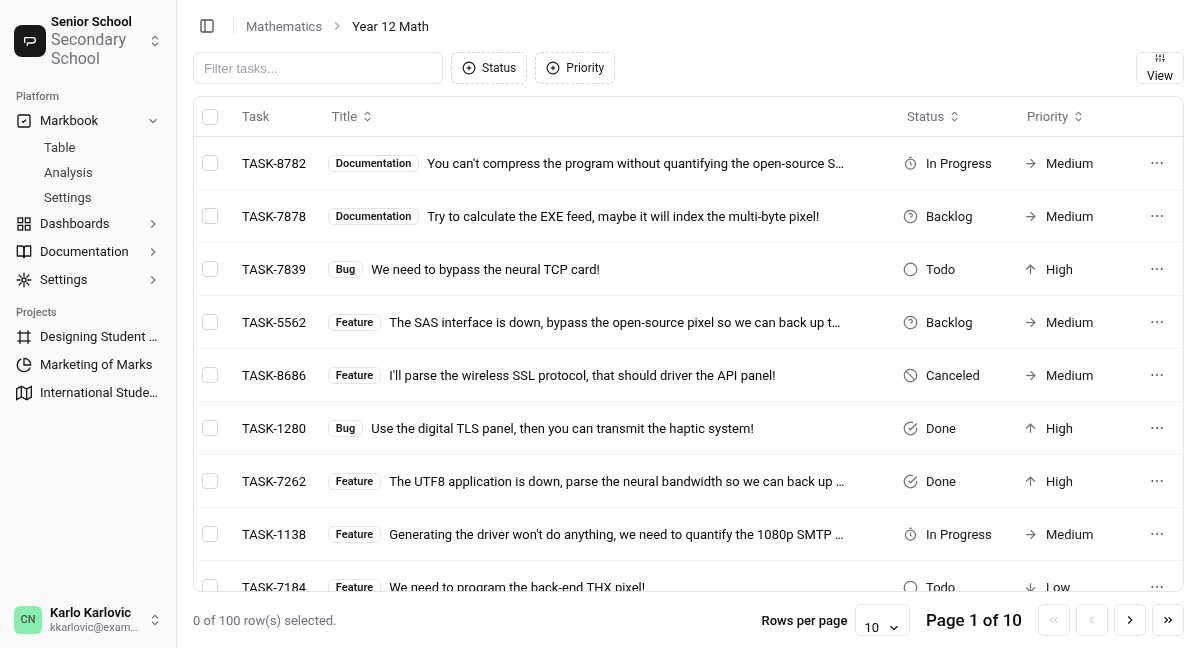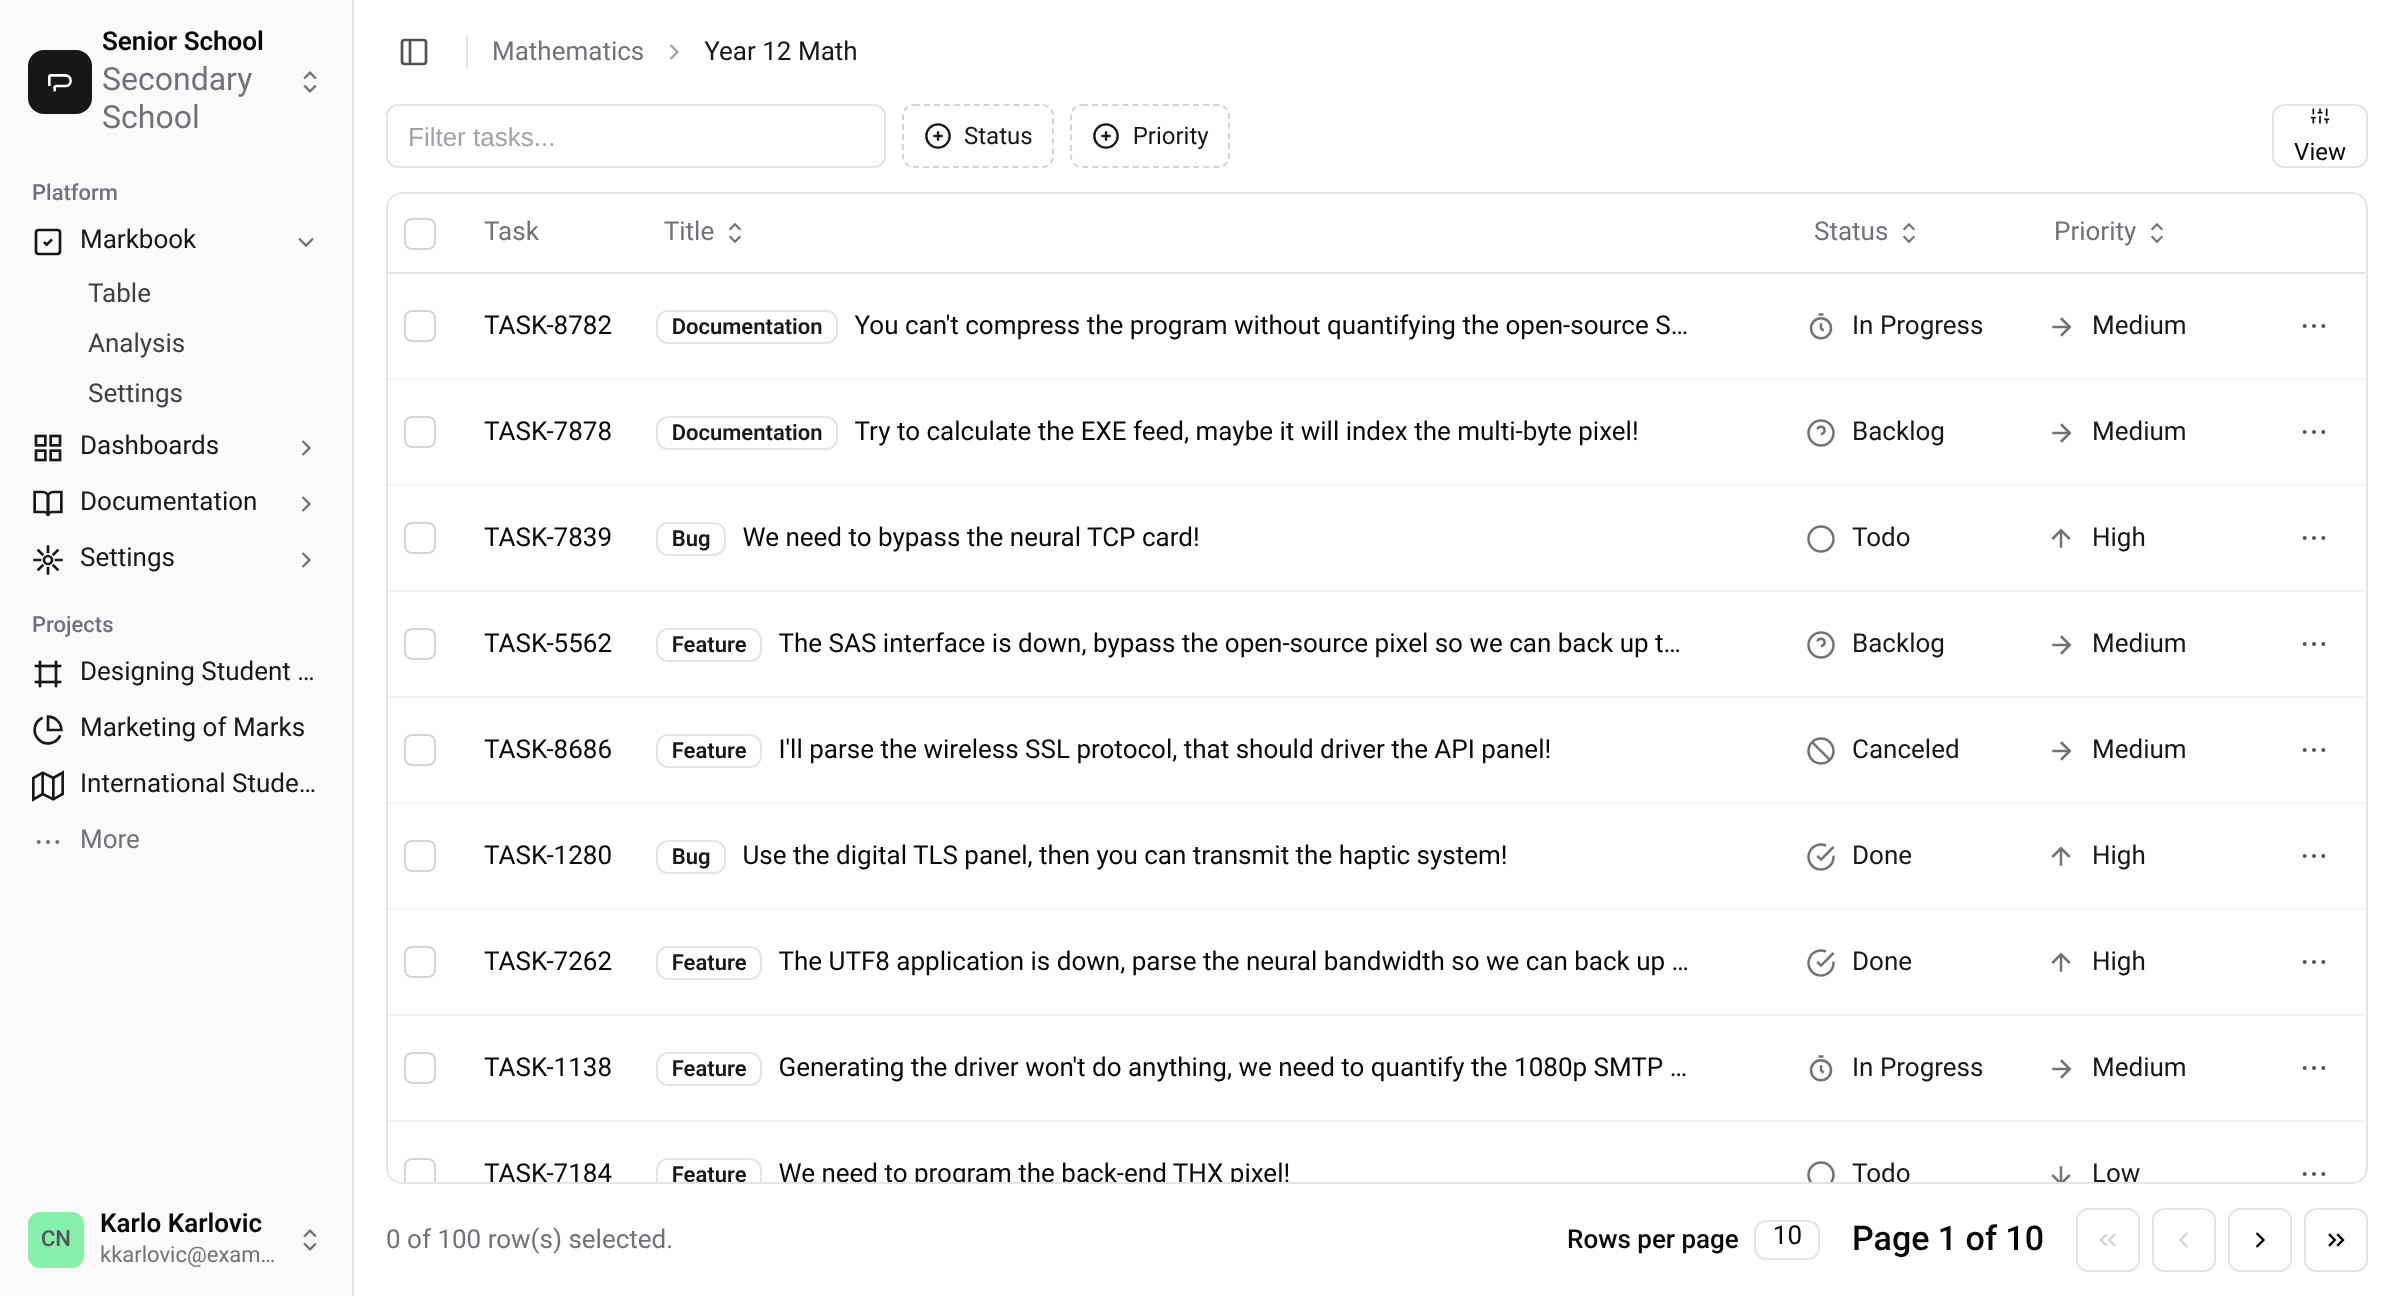--- a/index.html
+++ b/index.html
@@ -70,21 +70,21 @@
 .status-cell span, .priority-cell span { font-size: 13px; }
 .actions-btn { width: 28px; height: 28px; display: flex; align-items: center; justify-content: center; cursor: pointer; border-radius: 4px; color: #52525b; }
 svg { display: block; }
 .muted-icon { color: #71717a; }
 
 
 .table-footer { display: flex; align-items: center; gap: 16px; padding: 12px 16px; font-size: 13px; }
 .rows-selected { color: #71717a; flex: 1; }
 .rpp { display: flex; align-items: center; gap: 8px; }
 .rpp-label { font-weight: 500; font-size: 13px; }
-.select { height: 20px; border: 1px solid #e4e4e7; border-radius: 6px; padding: 0 8px; display: flex; align-items: flex-end; gap: 8px; font-size: 13px; cursor: pointer; background: #fff; flex-direction: column; }
+.select { height: 32px; border: 1px solid #e4e4e7; border-radius: 6px; padding: 0 8px; display: flex; align-items: flex-end; gap: 8px; font-size: 13px; cursor: pointer; background: #fff; }
 .page-info { font-weight: 500; font-size: 17px; min-width: 90px; text-align: right; }
 .pager { display: flex; gap: 6px; }
 .pager-btn { width: 32px; height: 32px; border: 1px solid #e4e4e7; border-radius: 6px; display: flex; align-items: center; justify-content: center; cursor: pointer; background: #fff; }
 .pager-btn.disabled { color: #d4d4d8; cursor: default; }
 </style>
 </head>
 <body>
 
 <div class="app">
 
@@ -209,30 +209,20 @@
         </div>
         <div class="sidebar-item">
           <span class="item-icon">
               <svg width="16" height="16" viewBox="0 0 24 24" fill="none" stroke="currentColor" stroke-width="2">
                 <polygon points="1 6 1 22 8 18 16 22 23 18 23 2 16 6 8 2 1 6"></polygon>
                 <line x1="8" y1="2" x2="8" y2="18"></line>
                 <line x1="16" y1="6" x2="16" y2="22"></line>
               </svg>
             </span>
           <span class="item-label">International Students</span>
-        </div>
-        <div class="sidebar-item" style="color:#71717a">
-          <span class="item-icon">
-              <svg width="16" height="16" viewBox="0 0 24 24" fill="currentColor">
-                <circle cx="5" cy="12" r="1.5"></circle>
-                <circle cx="12" cy="12" r="1.5"></circle>
-                <circle cx="19" cy="12" r="1.5"></circle>
-              </svg>
-            </span>
-          <span class="item-label">More</span>
         </div>
       </div>
     </div>
 
     <div class="sidebar-footer">
       <div class="user-switcher">
         <div class="avatar">CN</div>
         <div class="user-text">
           <div class="user-name">Karlo Karlovic</div>
           <div class="user-email">kkarlovic@example.com</div>

